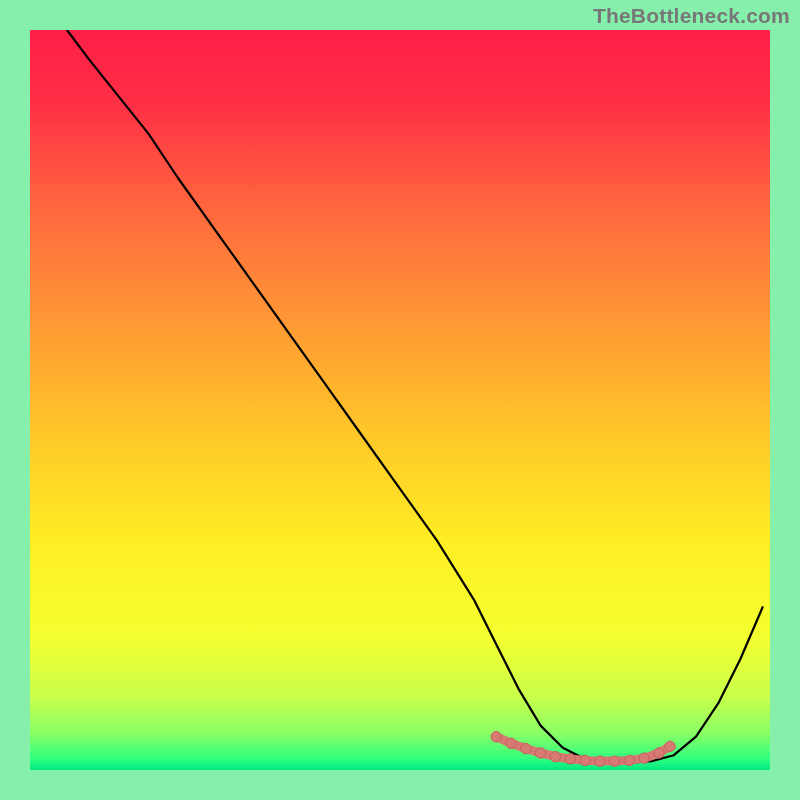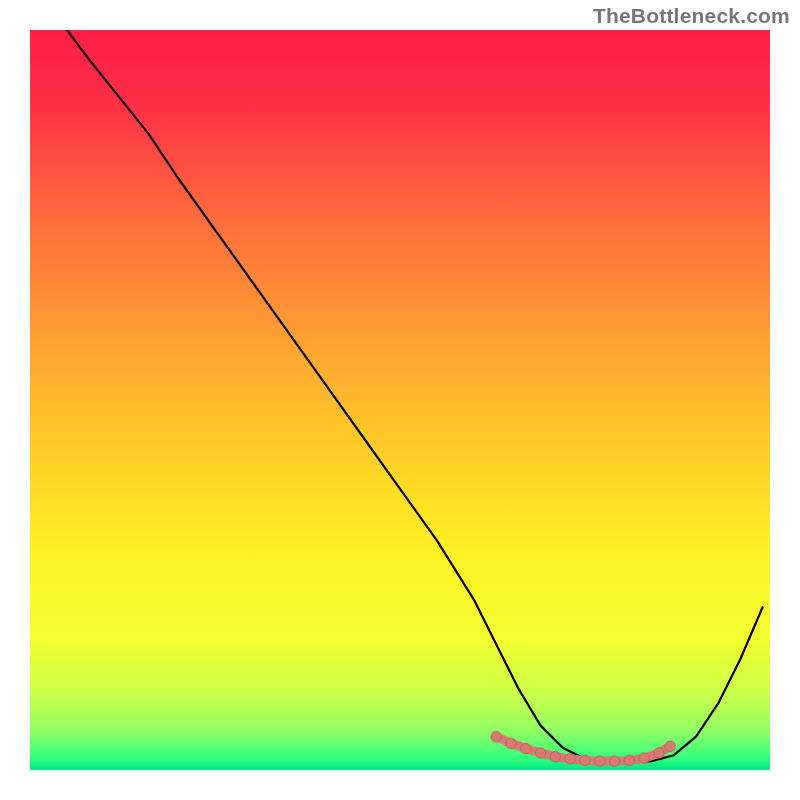--- a/index.html
+++ b/index.html
@@ -9,21 +9,21 @@
     height: 800px;
     background: #000;
     overflow: hidden;
   }
   .frame {
     position: absolute;
     left: 0;
     top: 0;
     width: 800px;
     height: 800px;
-    background: #ffffff;
+    background: #86efac;
   }
   .plot {
     position: absolute;
     left: 30px;
     top: 30px;
     width: 740px;
     height: 740px;
     
   }
   .grad {

